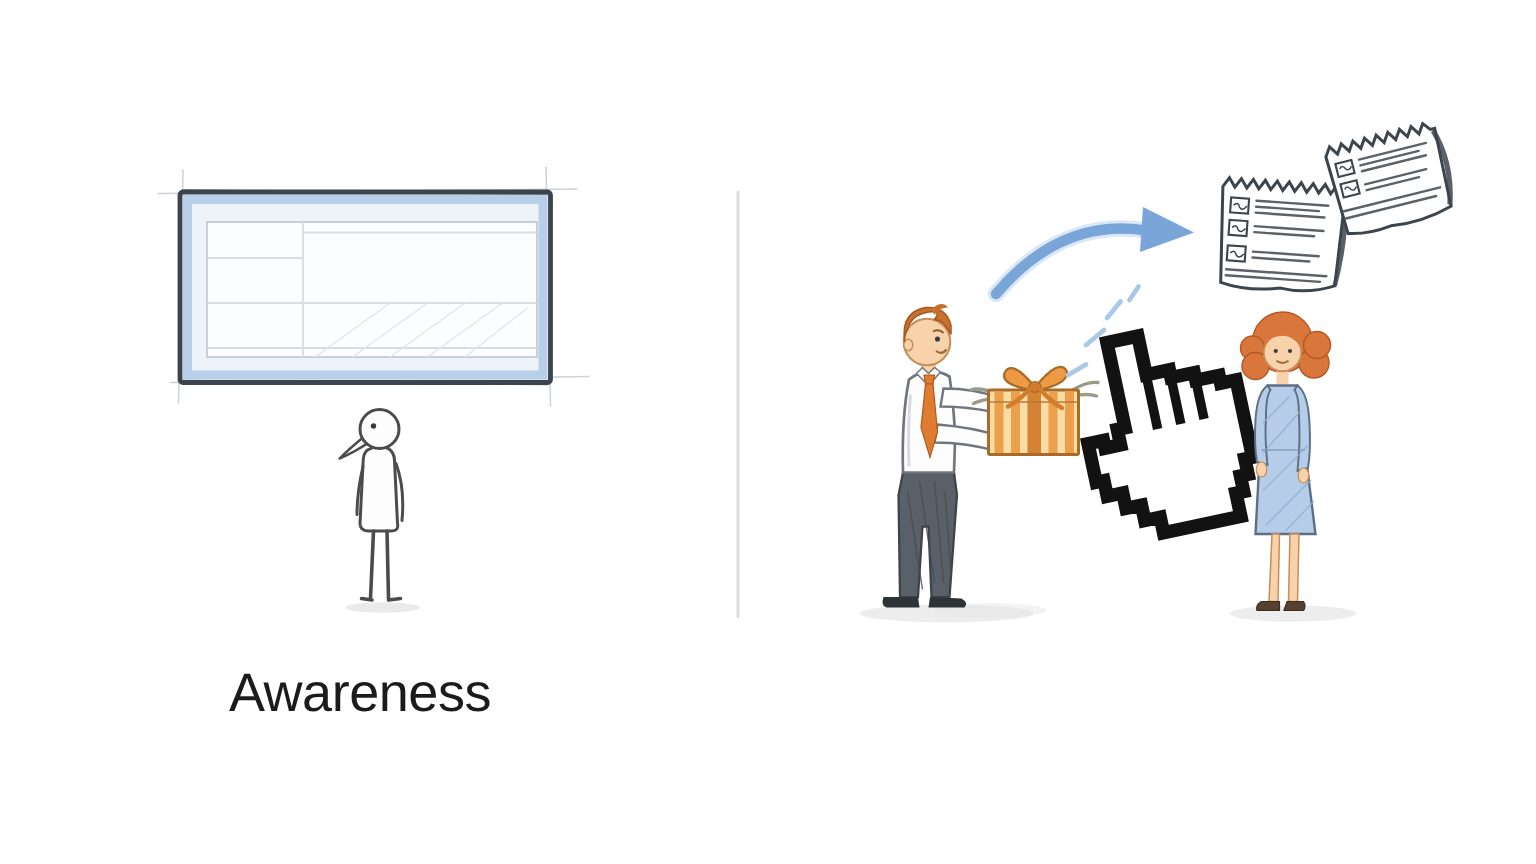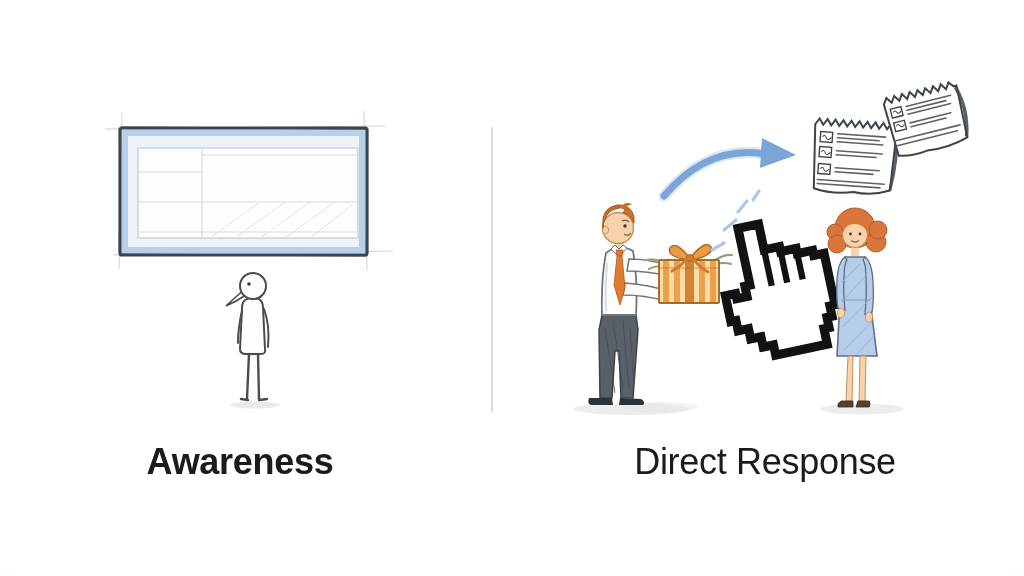--- a/index.html
+++ b/index.html
@@ -66,21 +66,21 @@
       <path d="M36,91 L34,136" stroke-width="2.4"></path>
       <path d="M45,91 L46,136" stroke-width="2.4"></path>
       <path d="M28,136 L35,137" stroke-width="2.4"></path>
       <path d="M46,137 L54,136" stroke-width="2.4"></path>
     </g>
     <path d="M31,27 Q20,36 13,43 Q24,38 33,32 Z" fill="#fbfbfb" stroke="#4c4c4c" stroke-width="1.6"></path>
     <circle cx="40" cy="23" r="13" fill="#fdfdfd" stroke="#4c4c4c" stroke-width="2"></circle>
     <circle cx="36" cy="21" r="1.8" fill="#3a3a3a"></circle>
   </svg>
 
-  <div class="abs panel-label" style="left:95px; top:441px; width:290px;font-weight:bold;">Awareness</div>
+  <div class="abs panel-label" style="left:95px; top:441px; width:290px;">Awareness</div>
 
   <div class="abs divider" style="left:491px; top:127px; height:285px;"></div>
 
   <svg class="abs" style="left:648px; top:132px;" width="155" height="78" viewBox="0 0 155 78">
     <path d="M16,64 Q60,12 118,22" fill="none" stroke="#bcd4ee" stroke-width="11" stroke-linecap="round" opacity="0.55"></path>
     <path d="M16,64 Q60,12 118,22" fill="none" stroke="var(--c-arrow_blue)" stroke-width="7" stroke-linecap="round"></path>
     <polygon points="114,6 148,23 112,36" fill="var(--c-arrow_blue)"></polygon>
   </svg>
 
   <svg class="abs" style="left:798px; top:112px; transform:rotate(4deg);" width="112" height="92" viewBox="0 0 112 92">
@@ -228,15 +228,14 @@
         <line x1="32" y1="148" x2="62" y2="118"></line>
       <line x1="45" y1="152" x2="64" y2="132"></line>
       <line x1="29" y1="98" x2="58" y2="98" stroke="#7d93ad"></line>
     </g>
     <path d="M36,154 L34,199 L40,199 L41,154 Z" fill="var(--c-skin)" stroke="#c68e58" stroke-width="1"></path>
     <path d="M48,154 L47,199 L53,199 L54,154 Z" fill="var(--c-skin)" stroke="#c68e58" stroke-width="1"></path>
     <path d="M29,199 L41,199 L41,205 L26,205 Q25,201 29,199 Z" fill="#55412f" stroke="#3c2d20" stroke-width="0.8"></path>
     <path d="M46,199 L57,199 Q59,202 57,205 L44,205 Z" fill="#55412f" stroke="#3c2d20" stroke-width="0.8"></path>
   </svg>
 
-  <div class="abs panel-label" style="left:620px; top:441px; width:290px;">Direct Response</div>
 
 </div>
 
 </body></html>

